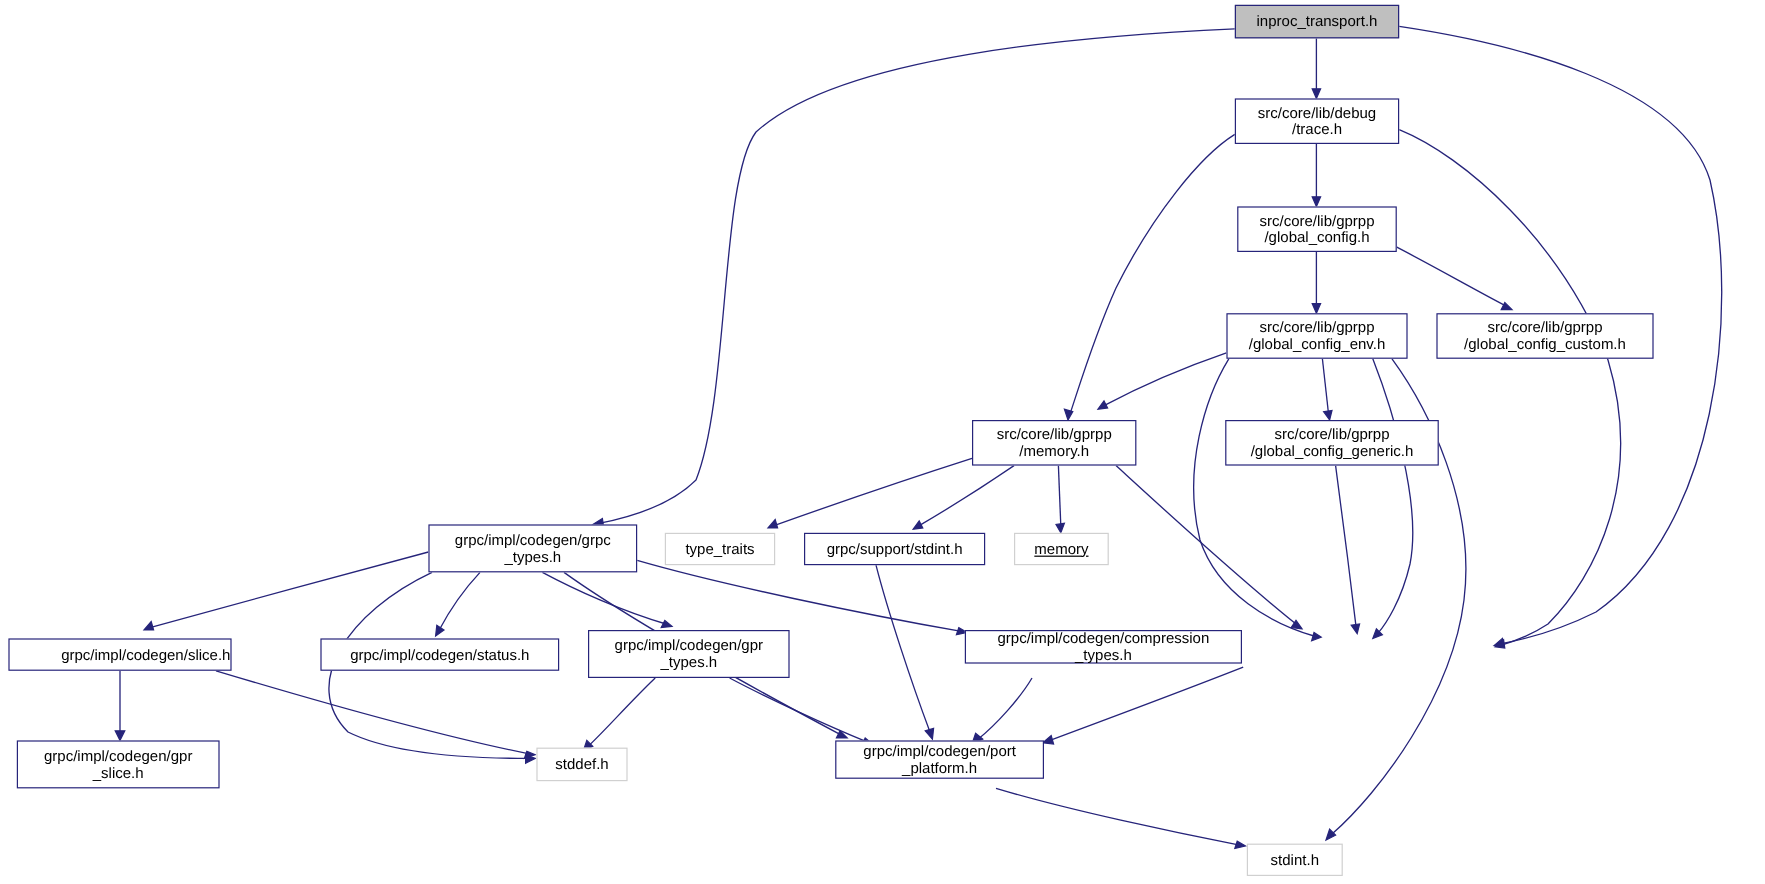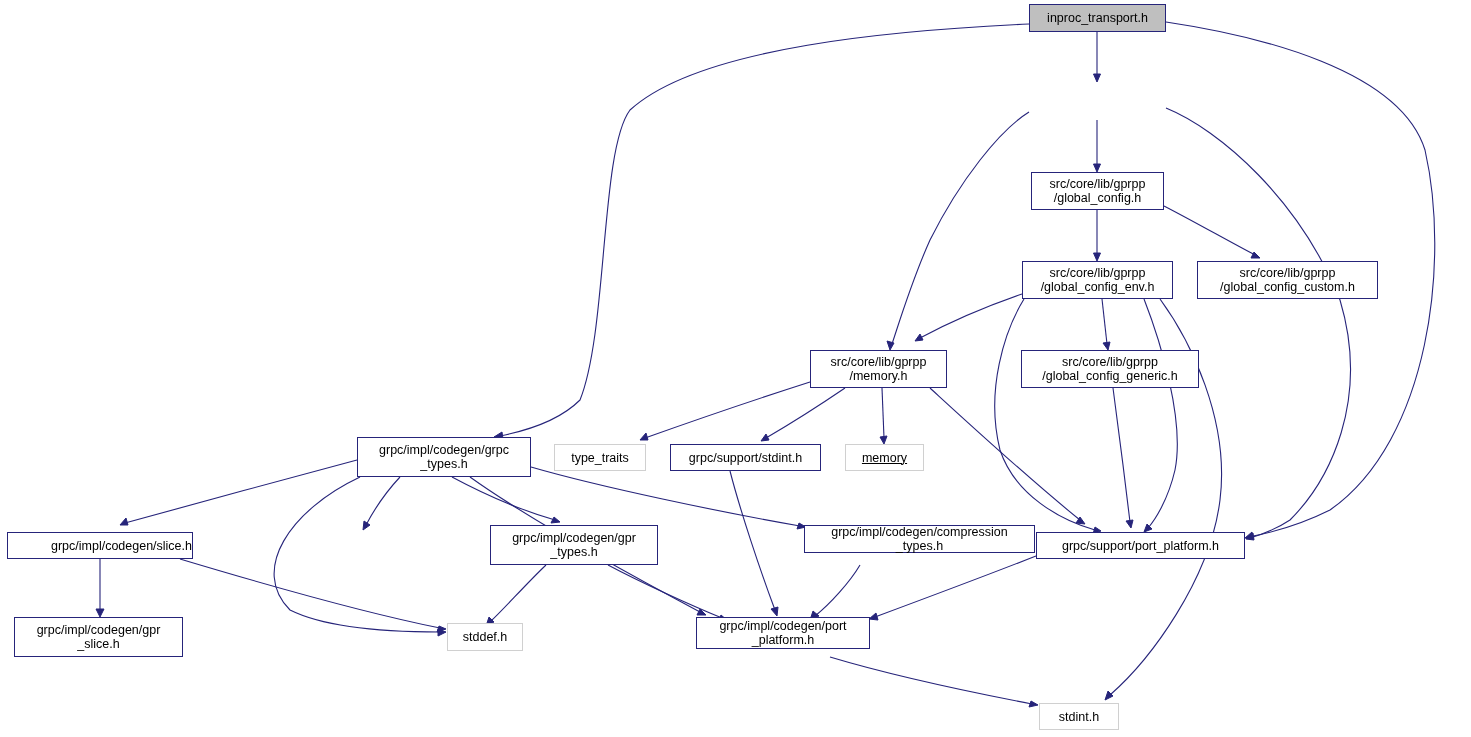--- a/index.html
+++ b/index.html
@@ -158,20 +158,24 @@
     <polygon points="869,619 876,613 878,620"></polygon>
 
     <path d="M830,657 C890,675 980,694 1032,704"></path>
     <polygon points="1038,705 1029,707 1031,701"></polygon>
   </svg>
 
   <div class="node root" style="left:1029px; top:4px; width:137px; height:28px;">
     <span>inproc_transport.h</span>
   </div>
 
+  <div class="node" style="left:1029px; top:82px; width:137px; height:38px;">
+    <span>src/core/lib/debug
+/trace.h</span>
+  </div>
 
   <div class="node" style="left:1031px; top:172px; width:133px; height:38px;">
     <span>src/core/lib/gprpp
 /global_config.h</span>
   </div>
 
   <div class="node" style="left:1022px; top:261px; width:151px; height:38px;">
     <span>src/core/lib/gprpp
 /global_config_env.h</span>
   </div>
@@ -205,34 +209,34 @@
 
   <div class="node" style="left:357px; top:437px; width:174px; height:40px;">
     <span>grpc/impl/codegen/grpc
 _types.h</span>
   </div>
 
   <div class="node" style="left:7px; top:532px; width:186px; height:27px;justify-content:flex-end;">
     <span>grpc/impl/codegen/slice.h</span>
   </div>
 
+  <div class="node" style="left:267px; top:532px; width:199px; height:27px;">
+    <span>grpc/impl/codegen/status.h</span>
+  </div>
 
   <div class="node" style="left:490px; top:525px; width:168px; height:40px;">
     <span>grpc/impl/codegen/gpr
 _types.h</span>
   </div>
 
   <div class="node" style="left:804px; top:525px; width:231px; height:28px;">
     <span>grpc/impl/codegen/compression
 _types.h</span>
   </div>
 
-  <div class="node" style="left:1036px; top:532px; width:209px; height:27px;">
-    <span>grpc/support/port_platform.h</span>
-  </div>
 
   <div class="node" style="left:14px; top:617px; width:169px; height:40px;">
     <span>grpc/impl/codegen/gpr
 _slice.h</span>
   </div>
 
   <div class="node plain" style="left:447px; top:623px; width:76px; height:28px;">
     <span>stddef.h</span>
   </div>
 

